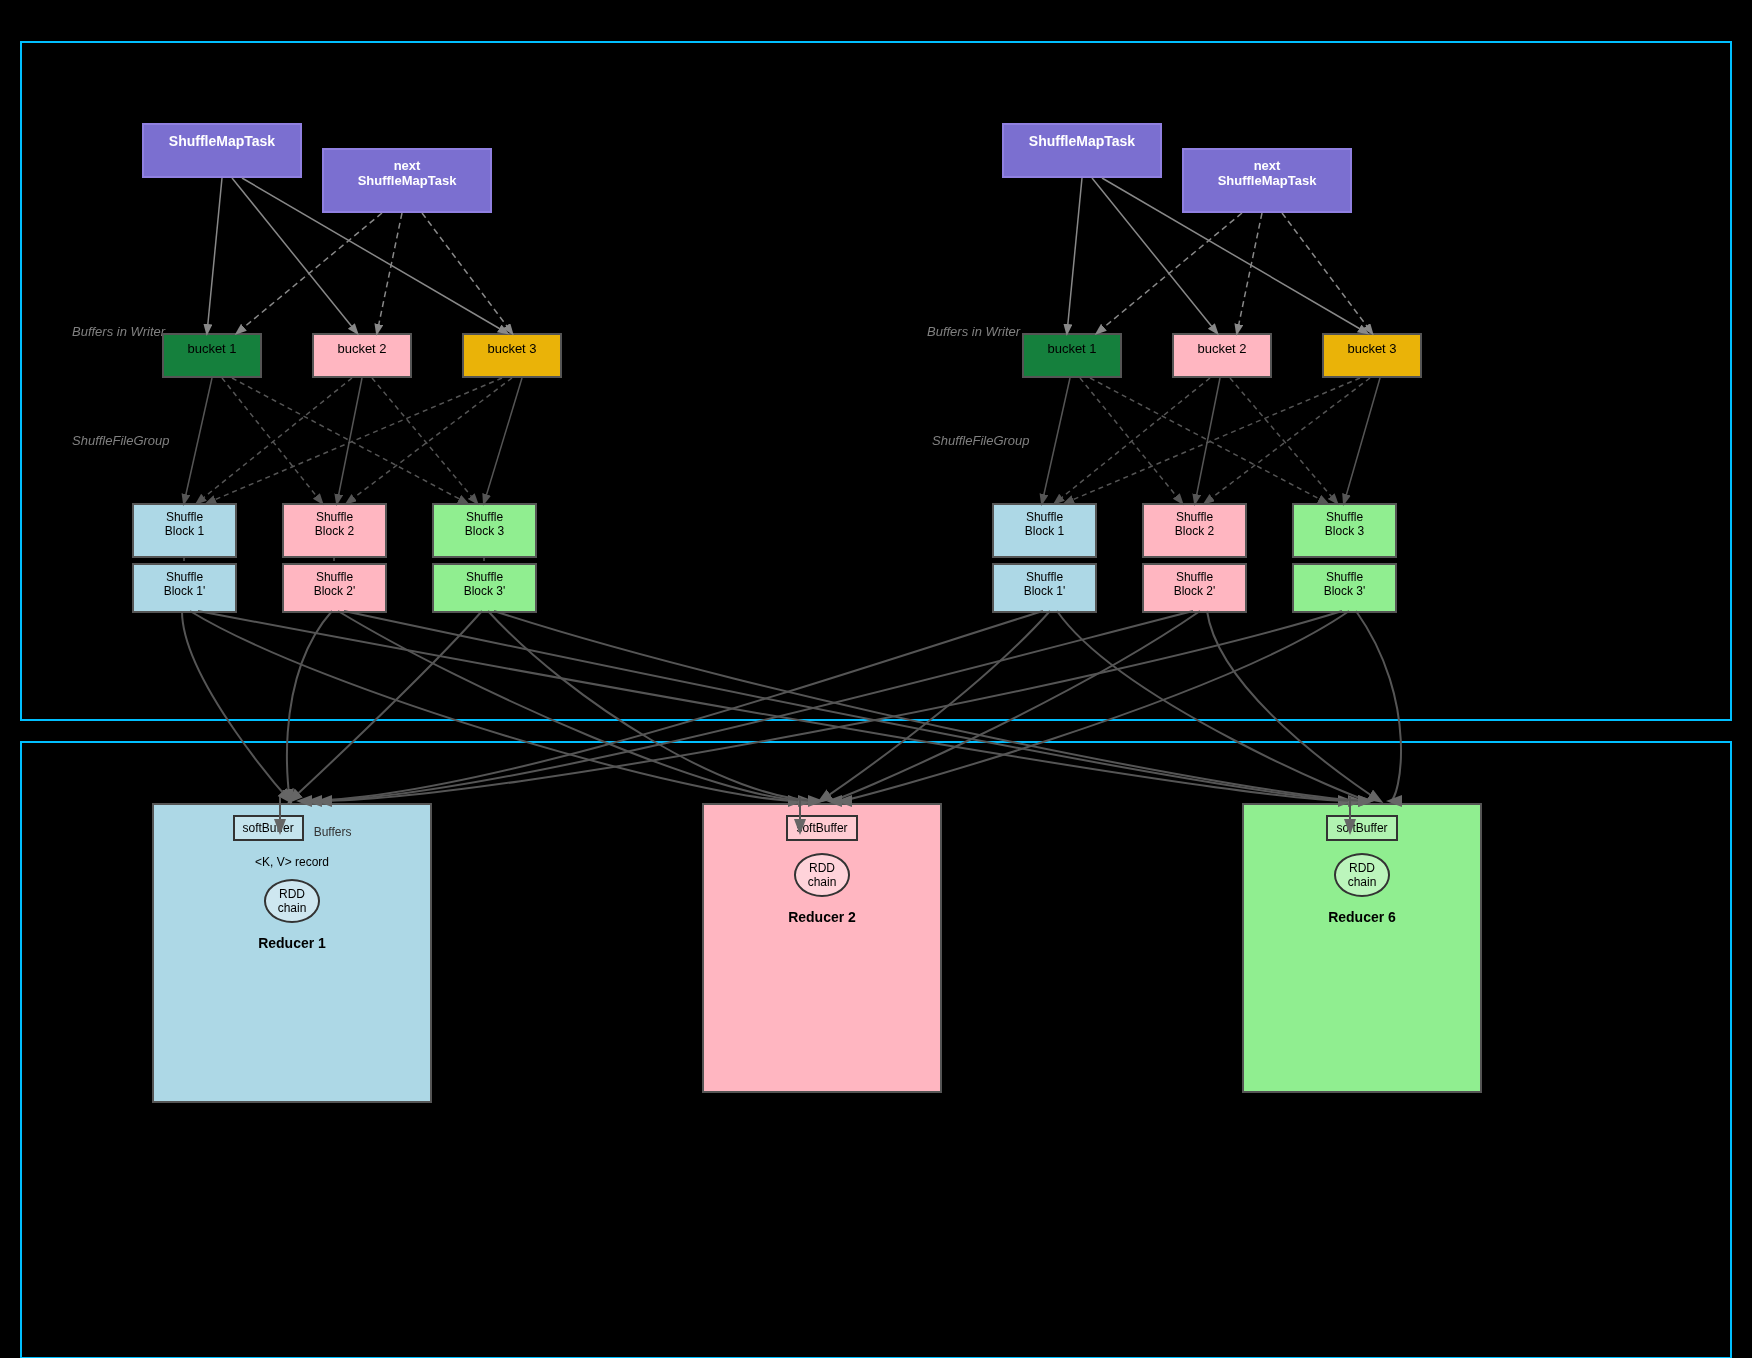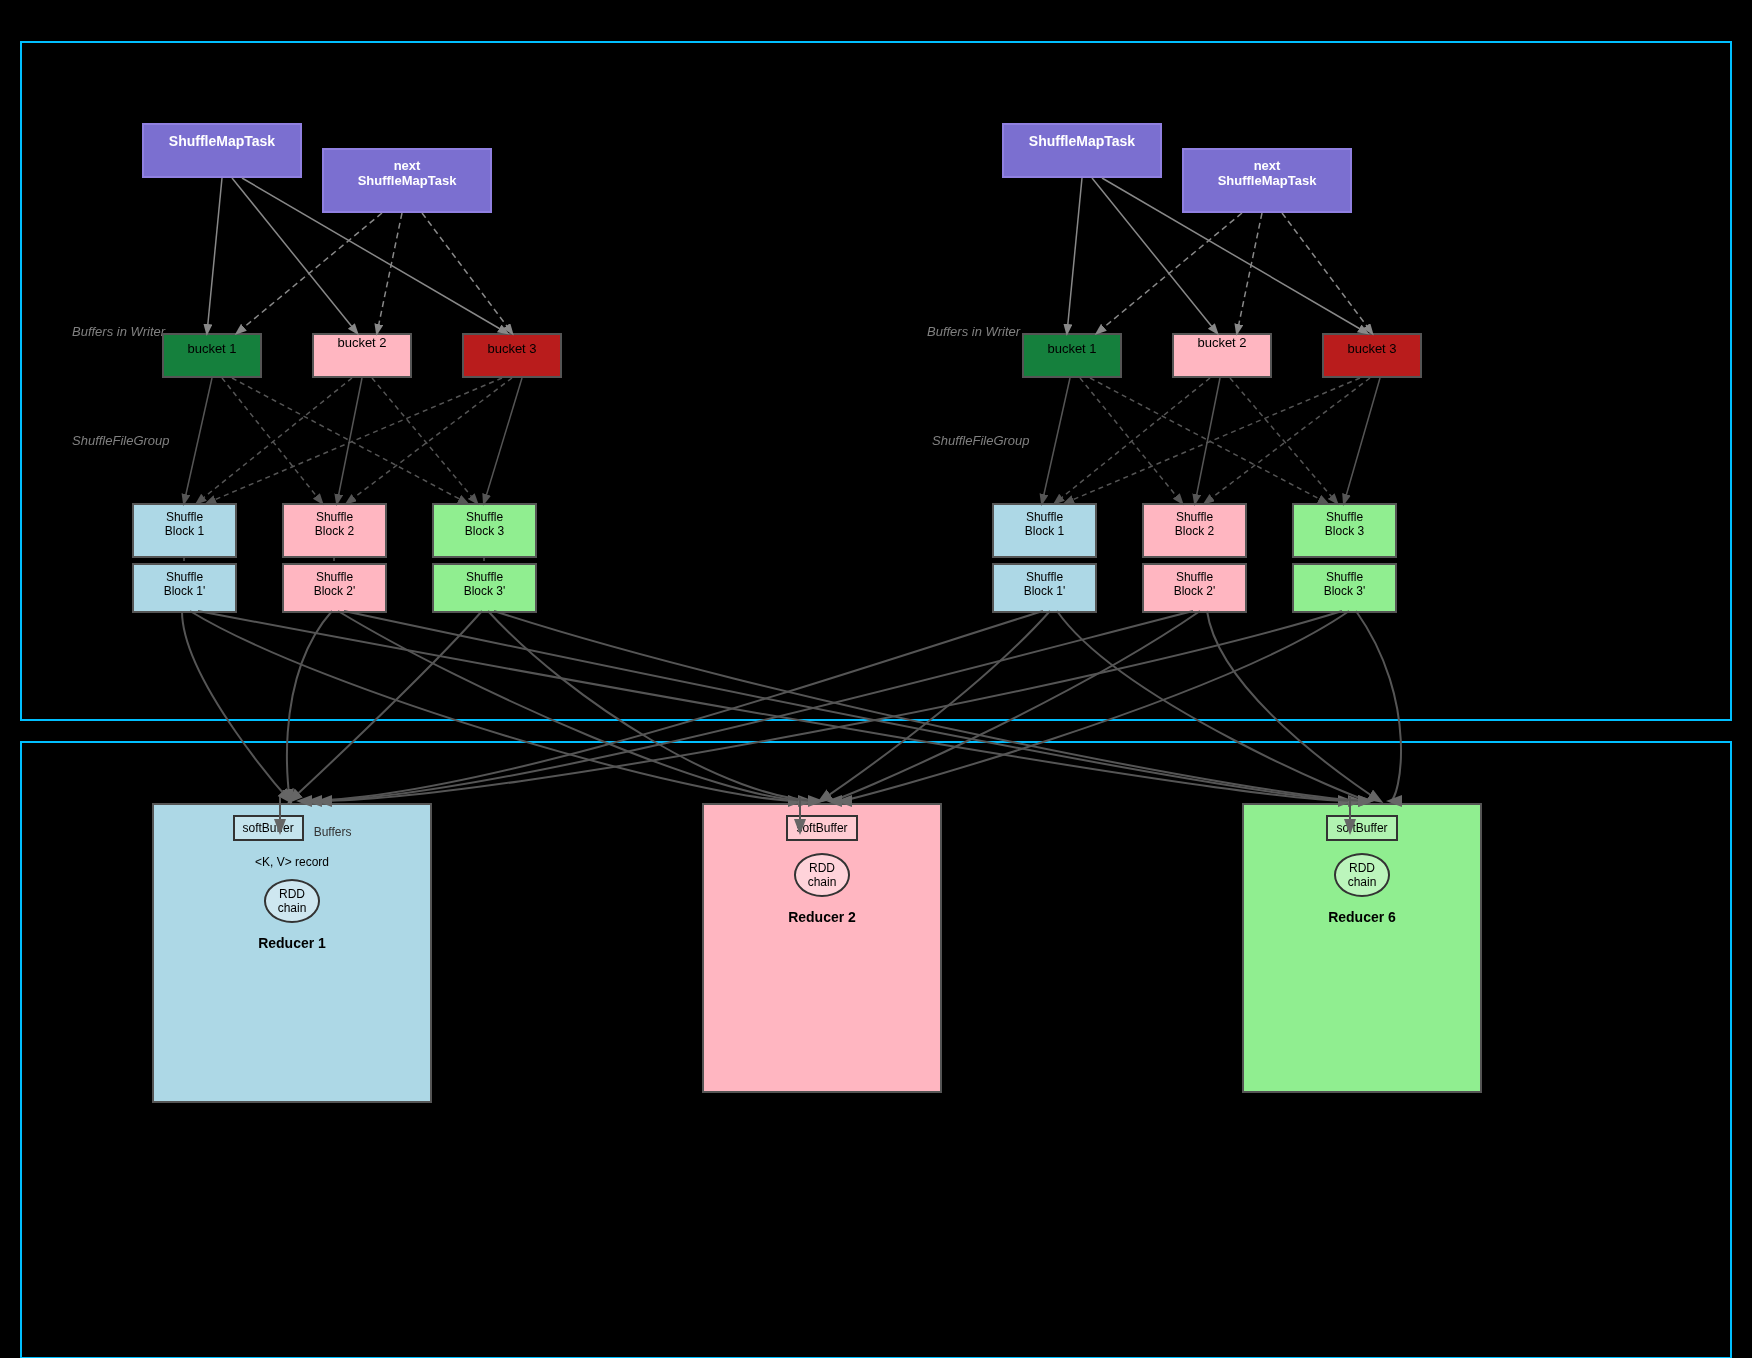--- a/index.html
+++ b/index.html
@@ -60,25 +60,25 @@
       text-align: center;
       padding: 6px 10px;
     }
     .bucket-pink {
       position: absolute;
       background: #ffb6c1;
       border: 2px solid #555;
       color: #000;
       font-size: 13px;
       text-align: center;
-      padding: 0 10px;
+      padding: 6px 10px;
     }
     .bucket-green {
       position: absolute;
-      background: #b91c1c;
+      background: #eab308;
       border: 2px solid #555;
       color: #000;
       font-size: 13px;
       text-align: center;
       padding: 6px 10px;
     }
     
     .shuffle-blue {
       position: absolute;
       background: #add8e6;

